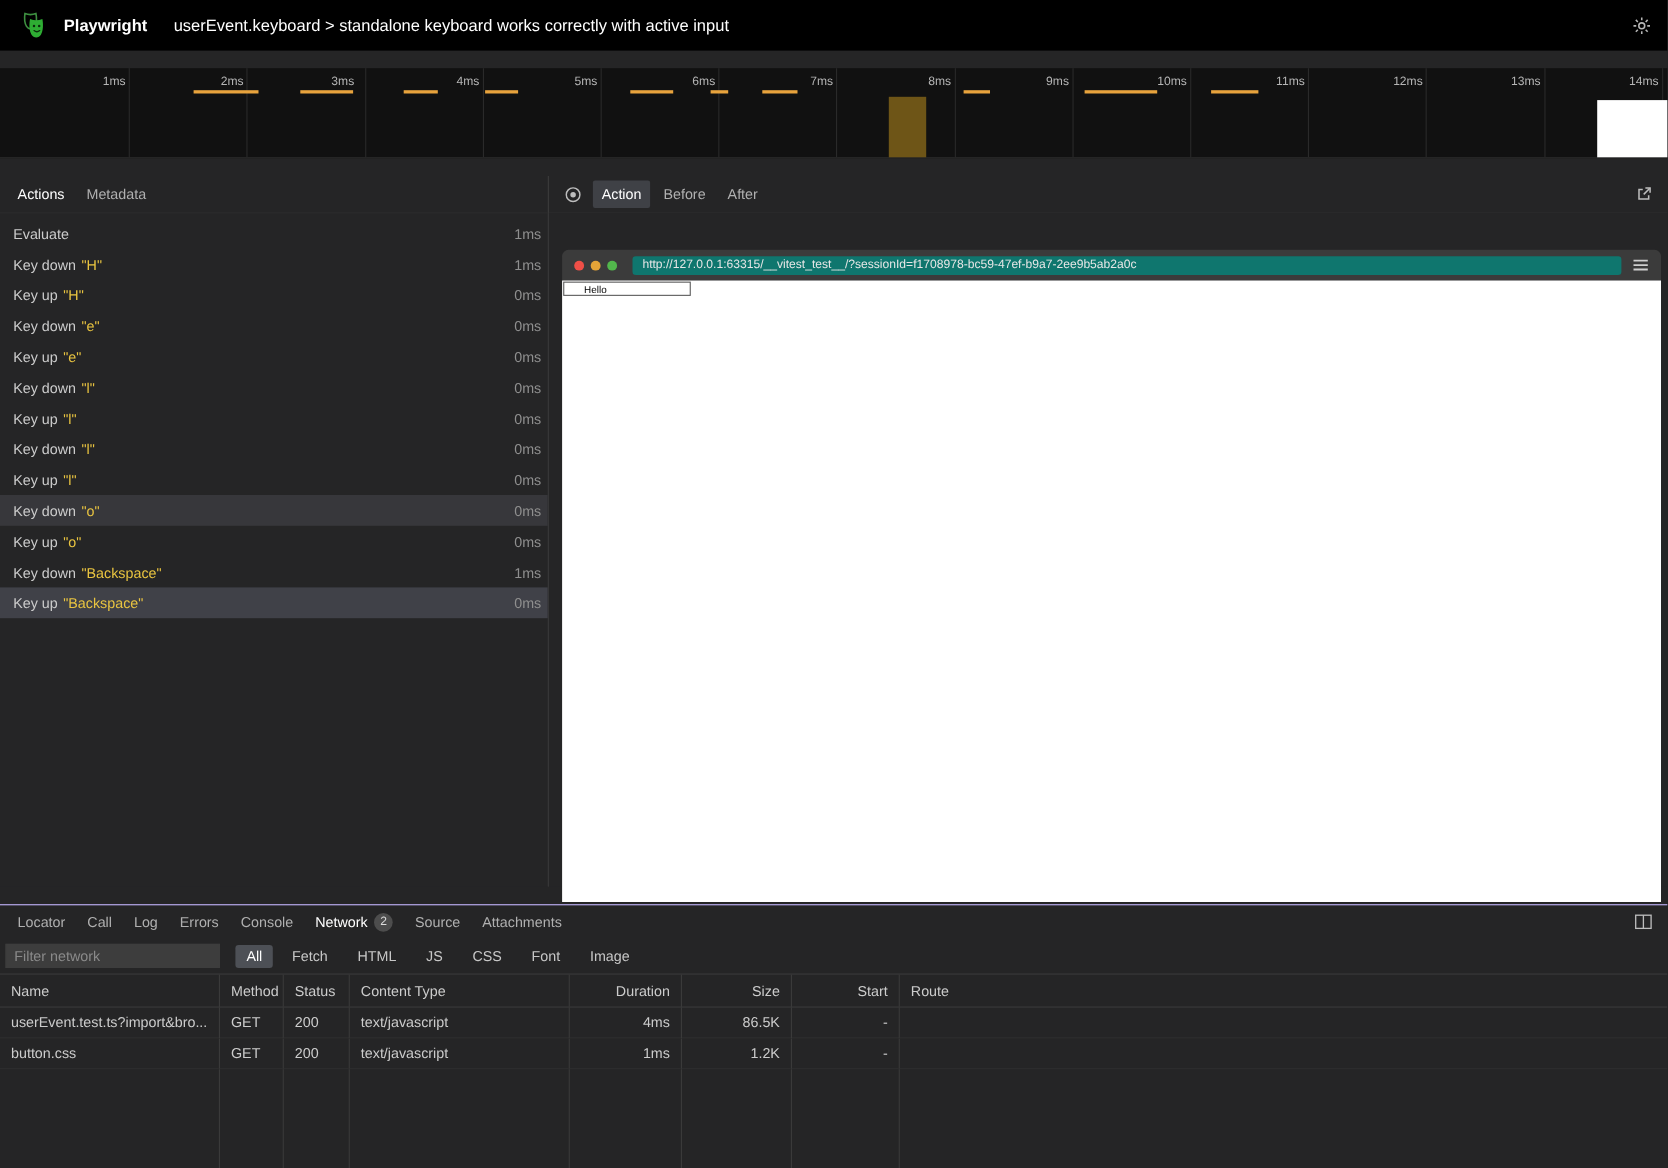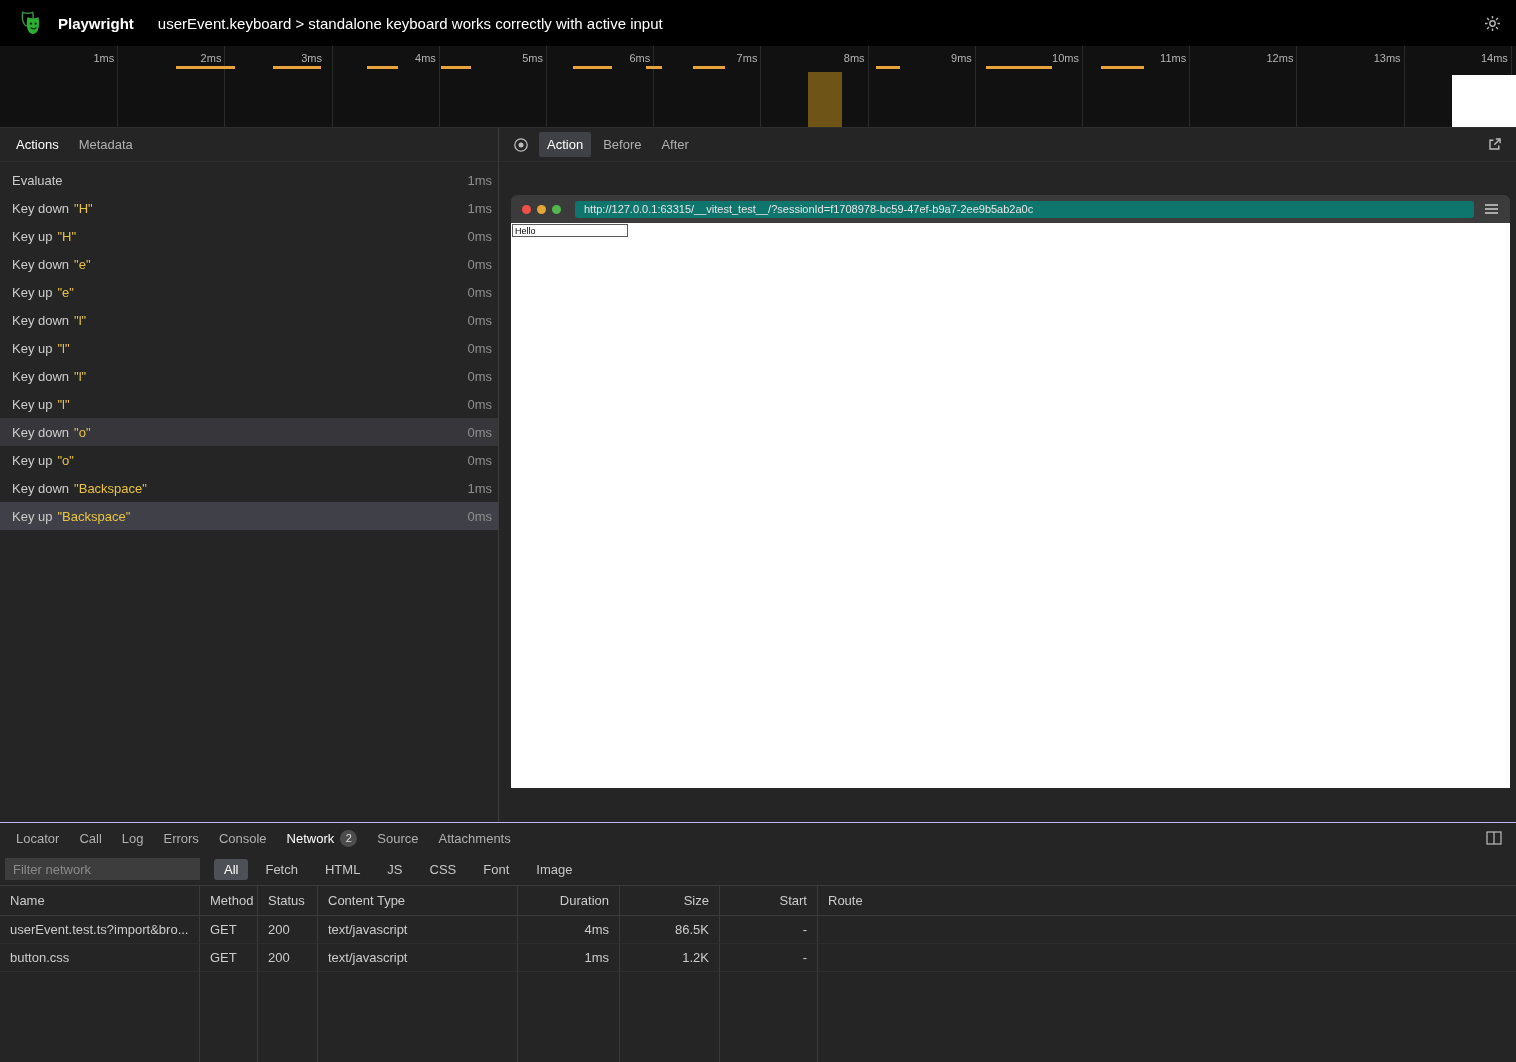--- a/index.html
+++ b/index.html
@@ -3,21 +3,21 @@
 <meta charset="utf-8">
 <style>
   * { box-sizing: border-box; }
   html,body { margin:0; padding:0; }
   body {
     width:1516px; height:1062px; overflow:hidden;
     background:#252526; color:#cccccc;
     font-family:"Liberation Sans", sans-serif; font-size:13px;
     cursor:default;
   }
-  .app { width:1516px; height:1062px; display:flex; flex-direction:column; }
+  .app { width:1516px; height:1062px; display:flex; flex-direction:column;gap:16px; }
 
   
   .topbar { flex:0 0 46px; background:#000; display:flex; align-items:center; padding:0 14px; }
   .logo { width:32px; height:32px; display:flex; align-items:center; justify-content:center; }
   .app-name { font-weight:bold; font-size:15px; color:#fff; margin-left:12px; }
   .trace-title { font-size:15px; color:#fff; margin-left:24px; white-space:nowrap; }
   .gear { margin-left:auto; display:flex; align-items:center; cursor:pointer; }
 
   
   .timeline { flex:0 0 82px; position:relative; background:#111111; border-bottom:1px solid #2e2e2e; }
@@ -57,21 +57,21 @@
   .dot { width:9px; height:9px; border-radius:50%; margin-right:6px; flex:0 0 auto; }
   .dot.red { background:#ef4f47; }
   .dot.yellow { background:#e5a438; }
   .dot.green { background:#52b74c; }
   .url-bar { flex:1 1 auto; height:17px; line-height:17px; background:#0f766e; border-radius:3px;
              margin:0 10px 0 8px; padding:0 9px; font-size:11px; color:#e6e6e6;
              white-space:nowrap; overflow:hidden; }
   .menu-icon { display:flex; align-items:center; cursor:pointer; }
   .page { flex:1 1 auto; background:#ffffff; padding:1px; }
   .page-input { display:block; width:116px; height:13px; border:1px solid #5a5a5a; background:#fff;
-                color:#000; font-size:9px; font-family:"Liberation Sans", sans-serif; padding:0 2px; outline:none; }
+                color:#000; font-size:9px; font-family:"Liberation Sans", sans-serif; padding:0 18px; outline:none; }
 
   
   .bottom-panel { flex:0 0 240px; border-top:1px solid #c4b5fd; display:flex; flex-direction:column; background:#252526; }
   .bottom-tabs { flex:0 0 30px; height:30px; border-bottom:none; }
   .filter-row { flex:0 0 32px; display:flex; align-items:center; padding:0 5px; }
   .filter-input { width:195px; height:22px; background:#3d3d3d; border:1px solid #3d3d3d; color:#ccc;
                   font-size:13px; font-family:"Liberation Sans", sans-serif; padding:0 7px; outline:none; }
   .filter-input::placeholder { color:#8a8a8a; }
   .chips { display:flex; gap:7px; margin-left:14px; }
   .chip { padding:3px 10px; border-radius:3px; color:#c7c7c7; cursor:pointer; }

